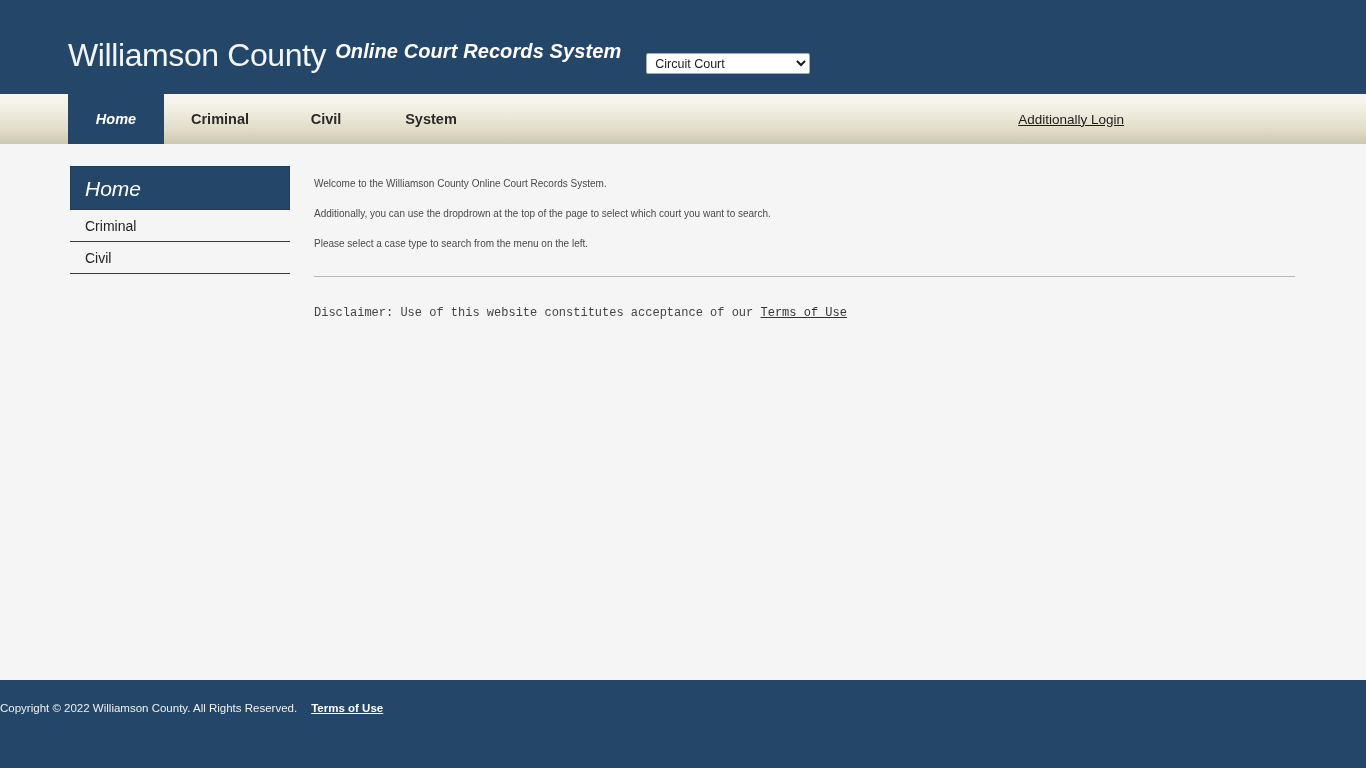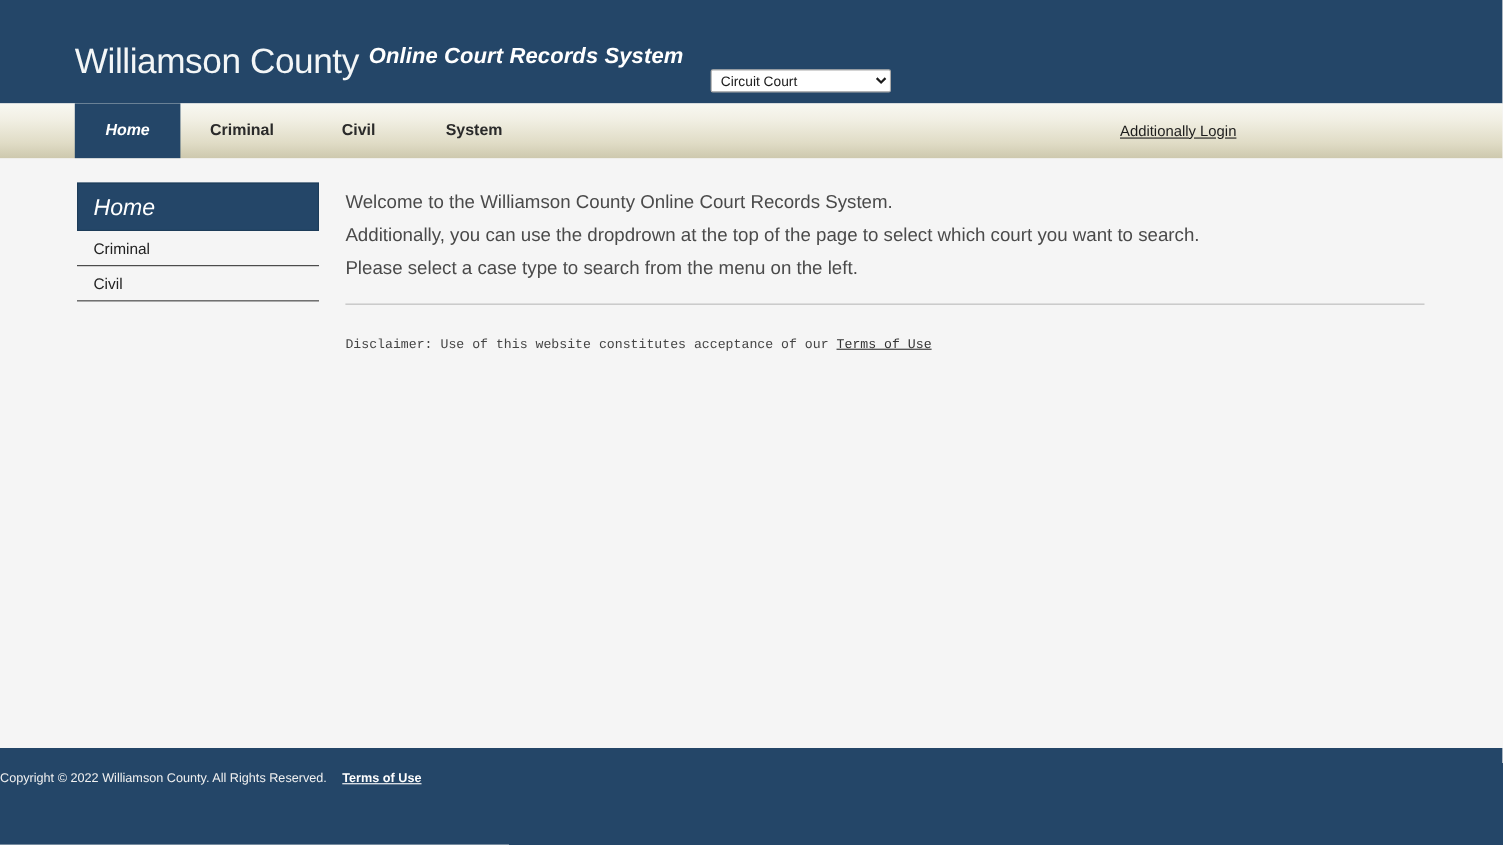--- a/index.html
+++ b/index.html
@@ -52,21 +52,21 @@
     font-size: 20px;
     font-weight: bold;
     font-style: italic;
     color: #ffffff;
     white-space: nowrap;
     padding-bottom: 31px;
     padding-left: 9px;
     letter-spacing: 0.1px;
   }
   .court-select-wrap {
-    padding-bottom: 10px;
+    padding-bottom: 20px;
     padding-left: 25px;
   }
   select.court-select {
     width: 164px;
     height: 21px;
     font-family: "Liberation Sans", sans-serif;
     font-size: 12.5px;
     color: #1b1b1b;
     background: #ffffff;
     border: 1px solid #a9a9a9;
@@ -175,21 +175,21 @@
 
   .main {
     position: absolute;
     left: 314px;
     top: 32px;
     width: 982px;
   }
   .main p {
     margin: 0 0 14px 0;
     font-family: "Liberation Sans", sans-serif;
-    font-size: 17px;
+    font-size: 10px;
     color: #4a4a4a;
     line-height: 16px;
   }
   .main .spacer-rule {
     margin-top: 24px;
     height: 1px;
     background: #b9b9b9;
     width: 981px;
   }
   .disclaimer {

